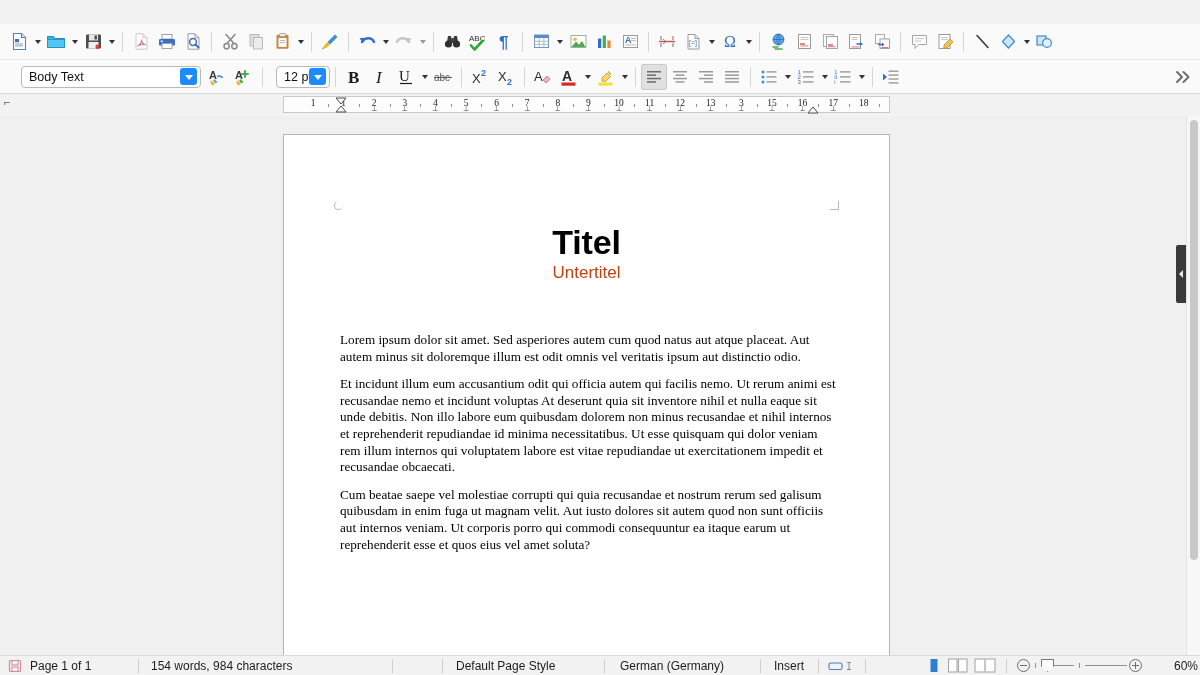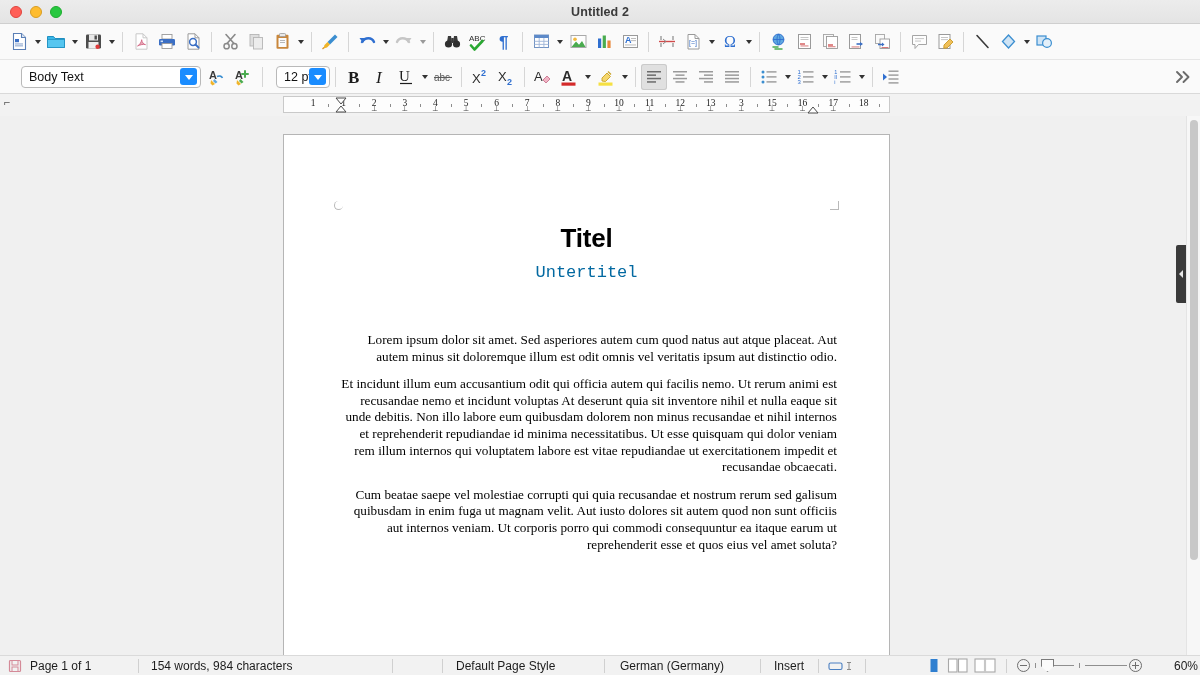--- a/index.html
+++ b/index.html
@@ -120,32 +120,32 @@
     position: absolute; left: 283px; top: 18px; width: 607px; height: 540px;
     background: #fff; border: 1px solid #b5b5b5;
   }
   .mark { position: absolute; width: 9px; height: 9px; }
   .mark.tl { left: 50px; top: 66px; border-left: 1px solid #b9b9b9; border-bottom: 1px solid #b9b9b9;}
   .mark.tr { right: 50px; top: 66px; border-right: 1px solid #b9b9b9; border-bottom: 1px solid #b9b9b9;}
 
   .doc-title {
     position: absolute; left: 0; right: 0; top: 88px;
     text-align: center; font-family: "Liberation Sans", sans-serif;
-    font-size: 26px; font-weight: bold; color: #000; letter-spacing: -0.2px;
+    font-size: 34px; font-weight: bold; color: #000; letter-spacing: -0.2px;
   }
   .doc-subtitle {
     position: absolute; left: 0; right: 0; top: 128px;
-    text-align: center; font-family: Liberation Mono, monospace;
-    font-size: 17px; color: #0369a1;
+    text-align: center; font-family: Liberation Sans, sans-serif;
+    font-size: 17px; color: #c2410c;
   }
   .body-text {
     position: absolute; left: 56px; top: 197px; width: 497px;
     font-family: "Liberation Serif", serif;
     font-size: 13.2px; line-height: 16.6px; color: #000;
-    text-align: right;
+    text-align: left;
   }
   .body-text p { margin-bottom: 11px; }
 
   
   .vscroll {
     position: absolute; right: 0; top: 116px; width: 14px; height: 539px;
     background: #f7f7f7; border-left: 1px solid #e4e4e4;
   }
   .vthumb {
     position: absolute; left: 3px; top: 4px; width: 8px; height: 440px;
@@ -187,28 +187,20 @@
     clip-path: polygon(0 0, 100% 0, 100% 55%, 50% 100%, 0 55%);
     flex: none;
   }
   .viewbtn { width: 15px; height: 15px; flex: none; }
 </style>
 </head>
 <body>
 
 <div id="app">
 
-  <div class="titlebar">
-    <div class="traffic">
-      <span class="tl red"></span>
-      <span class="tl yellow"></span>
-      <span class="tl green"></span>
-    </div>
-    <div class="win-title">Untitled 2</div>
-  </div>
 
   <div class="toolbar toolbar-std">
 
     <div class="tbtn">
       <svg width="19" height="19" viewBox="0 0 19 19">
           <path d="M3.5 1.5h8l4 4v12h-12z" fill="#fff" stroke="#5b7fb5" stroke-width="1.1"></path>
           <path d="M11.5 1.5v4h4" fill="#dde6f3" stroke="#5b7fb5" stroke-width="1.1"></path>
           <rect x="5" y="7" width="4" height="3.2" fill="#3b6fc4"></rect>
           <rect x="5" y="11.4" width="8" height="1.1" fill="#8fa8cf"></rect>
           <rect x="5" y="13.3" width="8" height="1.1" fill="#8fa8cf"></rect>

